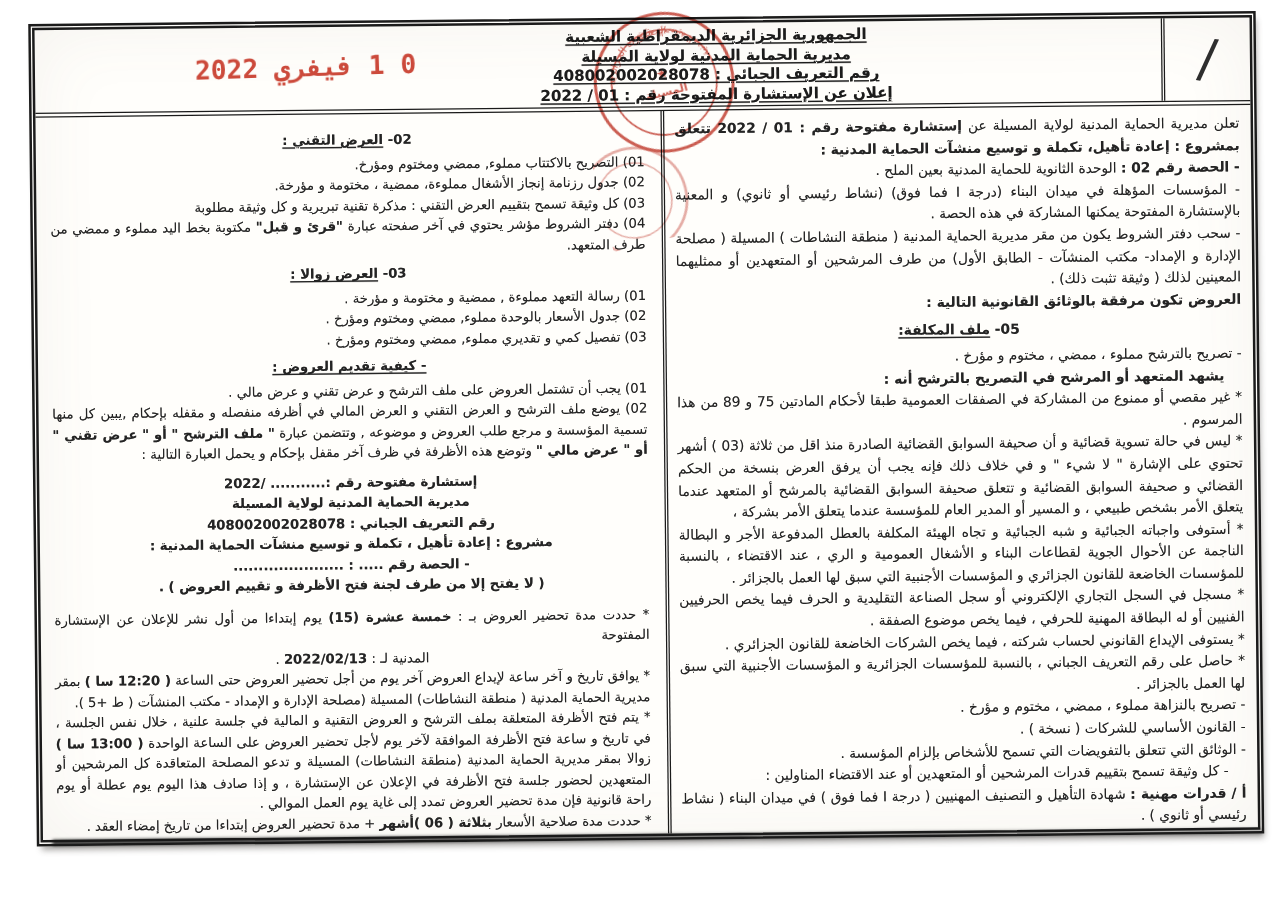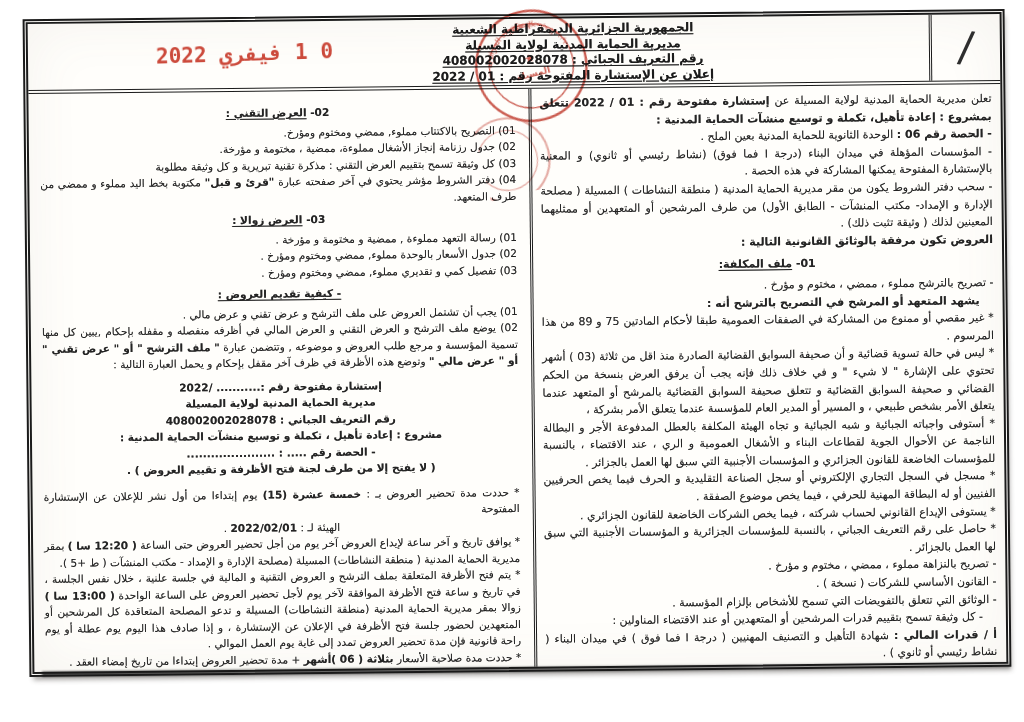--- a/index.html
+++ b/index.html
@@ -63,38 +63,38 @@
         <span>إعلان عن الإستشارة المفتوحة رقم : 01 / 2022</span>
       </div>
       <div class="corner-cell">
         <span class="slash">/</span>
       </div>
     </div>
 
     <div class="body-row">
       <div class="col col-right">
           <p class="ln"><span>تعلن  مديرية الحماية المدنية لولاية المسيلة عن </span><span class="b">إستشارة مفتوحة رقم : 01 / 2022</span><span class="b"> تتعلق بمشروع :  </span><span class="b">إعادة تأهيل، تكملة و توسيع منشآت الحماية المدنية :</span></p>
-          <p class="ln"><span class="b">- الحصة رقم 06 :</span><span> الوحدة الثانوية للحماية المدنية بعين الملح .</span></p>
+          <p class="ln"><span class="b">- الحصة رقم 02 :</span><span> الوحدة الثانوية للحماية المدنية بعين الملح .</span></p>
           <p class="ln"><span>- المؤسسات المؤهلة في ميدان البناء (درجة I فما فوق) (نشاط رئيسي أو ثانوي) و المعنية بالإستشارة المفتوحة يمكنها المشاركة في هذه الحصة .</span></p>
           <p class="ln"><span>- سحب دفتر الشروط يكون من مقر مديرية الحماية المدنية ( منطقة النشاطات ) المسيلة ( مصلحة الإدارة و الإمداد- مكتب المنشآت -  الطابق الأول) من طرف المرشحين أو المتعهدين أو ممثليهما المعينين لذلك ( وثيقة تثبت ذلك) .</span></p>
           <p class="ln"><span class="b">العروض تكون مرفقة بالوثائق القانونية التالية :</span></p>
-          <p class="ln h"><span class="b">01- </span><span class="b u">ملف المكلفة:</span></p>
+          <p class="ln h"><span class="b">05- </span><span class="b u">ملف المكلفة:</span></p>
           <p class="ln"><span>- تصريح بالترشح مملوء ، ممضي ، مختوم و مؤرخ .</span></p>
           <p class="ln ind"><span class="b">يشهد المتعهد أو المرشح في التصريح بالترشح أنه :</span></p>
           <p class="ln"><span>* غير مقصي أو ممنوع من المشاركة في الصفقات العمومية طبقا لأحكام المادتين 75 و 89 من هذا المرسوم .</span></p>
           <p class="ln"><span>* ليس في حالة تسوية قضائية و أن صحيفة السوابق القضائية الصادرة منذ اقل من ثلاثة (03 ) أشهر تحتوي على الإشارة " لا شيء " و في خلاف ذلك فإنه يجب أن يرفق العرض بنسخة من الحكم القضائي و صحيفة السوابق القضائية و تتعلق صحيفة السوابق القضائية بالمرشح أو المتعهد عندما يتعلق الأمر بشخص طبيعي ، و المسير أو المدير العام للمؤسسة عندما يتعلق الأمر بشركة ،</span></p>
           <p class="ln"><span>* أستوفى واجباته الجبائية  و شبه الجبائية و تجاه الهيئة المكلفة بالعطل المدفوعة الأجر و البطالة الناجمة عن الأحوال الجوية لقطاعات البناء و الأشغال العمومية و الري ، عند الاقتضاء ، بالنسبة للمؤسسات الخاضعة للقانون الجزائري و المؤسسات الأجنبية التي سبق لها العمل بالجزائر .</span></p>
           <p class="ln"><span>* مسجل في السجل التجاري الإلكتروني أو سجل الصناعة التقليدية و الحرف فيما يخص الحرفيين الفنيين أو له البطاقة المهنية للحرفي ، فيما يخص موضوع الصفقة .</span></p>
           <p class="ln"><span>* يستوفى الإيداع القانوني لحساب  شركته ، فيما يخص الشركات الخاضعة للقانون الجزائري .</span></p>
           <p class="ln"><span>* حاصل على رقم التعريف الجباني ، بالنسبة للمؤسسات الجزائرية و المؤسسات الأجنبية التي سبق لها العمل بالجزائر .</span></p>
           <p class="ln"><span>- تصريح بالنزاهة مملوء ، ممضي ، مختوم و مؤرخ .</span></p>
           <p class="ln"><span>- القانون الأساسي للشركات ( نسخة ) .</span></p>
           <p class="ln"><span>- الوثائق التي تتعلق بالتفويضات التي تسمح للأشخاص بإلزام المؤسسة .</span></p>
           <p class="ln ind"><span>- كل وثيقة تسمح بتقييم قدرات المرشحين أو المتعهدين أو عند الاقتضاء المناولين :</span></p>
-          <p class="ln"><span class="b">أ / قدرات المالي :</span><span> شهادة التأهيل و التصنيف المهنيين ( درجة I فما فوق ) في ميدان البناء ( نشاط رئيسي أو ثانوي )   .</span></p>
+          <p class="ln"><span class="b">أ / قدرات مهنية :</span><span> شهادة التأهيل و التصنيف المهنيين ( درجة I فما فوق ) في ميدان البناء ( نشاط رئيسي أو ثانوي )   .</span></p>
           <p class="ln"><span class="b">ب / قدرات مالية :</span><span> وسائل مالية مبررة بالحصائل المالية للثلاث سنوات الأخيرة (  2019 ،  2020 ، 2021 ).</span></p>
         </div>
       <div class="col col-left">
           <p class="ln h"><span class="b">02- </span><span class="b u">العرض التقني :</span></p>
           <p class="ln"><span>01) التصريح  بالاكتتاب  مملوء, ممضي ومختوم ومؤرخ.</span></p>
           <p class="ln"><span>02) جدول رزنامة إنجاز الأشغال مملوءة، ممضية ، مختومة و مؤرخة.</span></p>
           <p class="ln"><span>03) كل وثيقة تسمح بتقييم العرض التقني : مذكرة تقنية تبريرية و كل وثيقة مطلوبة</span></p>
           <p class="ln"><span>04) دفتر الشروط مؤشر يحتوي في آخر صفحته عبارة </span><span class="b">"قرئ و قبل"</span><span> مكتوبة بخط اليد مملوء و ممضي من طرف المتعهد.</span></p>
           <p class="ln h"><span class="b">03- </span><span class="b u">العرض زوالا :</span></p>
           <p class="ln"><span>01) رسالة التعهد مملوءة , ممضية و مختومة و مؤرخة  .</span></p>
@@ -103,21 +103,21 @@
           <p class="ln h"><span class="b u">- كيفية تقديم العروض :</span></p>
           <p class="ln"><span>01) يجب أن تشتمل العروض على ملف الترشح و عرض تقني و عرض مالي .</span></p>
           <p class="ln"><span>02) يوضع ملف الترشح و العرض التقني و العرض المالي في أظرفه منفصله و مقفله بإحكام ,يبين كل منها تسمية المؤسسة و مرجع طلب العروض و موضوعه , وتتضمن عبارة </span><span class="b">" ملف الترشح "  أو " عرض تقني " أو " عرض مالي "</span><span> وتوضع هذه الأظرفة في ظرف آخر مقفل بإحكام و يحمل العبارة التالية :</span></p>
           <p class="ln c gap-top"><span class="b">إستشارة مفتوحة رقم :........... /2022</span></p>
           <p class="ln c"><span class="b">مديرية الحماية المدنية لولاية المسيلة</span></p>
           <p class="ln c"><span class="b">رقم التعريف الجباني : 408002002028078</span></p>
           <p class="ln c"><span class="b">مشروع : إعادة تأهيل ، تكملة و توسيع منشآت الحماية المدنية :</span></p>
           <p class="ln c"><span class="b">- الحصة رقم ..... : ......................</span></p>
           <p class="ln c gap-bot"><span class="b">( لا يفتح إلا من طرف لجنة فتح الأظرفة و تقييم العروض  ) .</span></p>
           <p class="ln"><span>* حددت مدة تحضير العروض بـ : </span><span class="b">خمسة عشرة (15)</span><span> يوم إبتداءا من أول نشر للإعلان عن الإستشارة المفتوحة</span></p>
-          <p class="ln c"><span>الهيئة لـ : </span><span class="b">2022/02/01</span><span> .</span></p>
+          <p class="ln c"><span>المدنية لـ : </span><span class="b">2022/02/13</span><span> .</span></p>
           <p class="ln"><span>* يوافق تاريخ و آخر ساعة لإيداع العروض آخر يوم من أجل تحضير العروض حتى  الساعة </span><span class="b">( 12:20 سا )</span><span> بمقر مديرية الحماية المدنية ( منطقة النشاطات) المسيلة (مصلحة الإدارة  و الإمداد -  مكتب المنشآت ( ط +5 ).</span></p>
           <p class="ln"><span>* يتم فتح الأظرفة المتعلقة بملف الترشح و العروض التقنية و المالية في جلسة علنية ، خلال نفس الجلسة ، في تاريخ و ساعة فتح الأظرفة الموافقة لآخر يوم لأجل تحضير العروض على الساعة الواحدة </span><span class="b">( 13:00 سا )</span><span> زوالا بمقر مديرية الحماية المدنية (منطقة النشاطات) المسيلة و تدعو المصلحة المتعاقدة  كل المرشحين أو المتعهدين لحضور جلسة فتح الأظرفة في الإعلان عن الإستشارة ، و إذا صادف هذا اليوم  يوم عطلة أو يوم راحة قانونية  فإن مدة تحضير العروض تمدد إلى غاية يوم العمل الموالي .</span></p>
           <p class="ln"><span>* حددت مدة صلاحية الأسعار </span><span class="b">بثلاثة ( 06 )أشهر</span><span> + مدة تحضير العروض إبتداءا من تاريخ إمضاء العقد .</span></p>
         </div>
     </div>
 
   </div>
 
   <svg class="stamp" viewBox="0 0 152 188" aria-hidden="true">
     <g>

